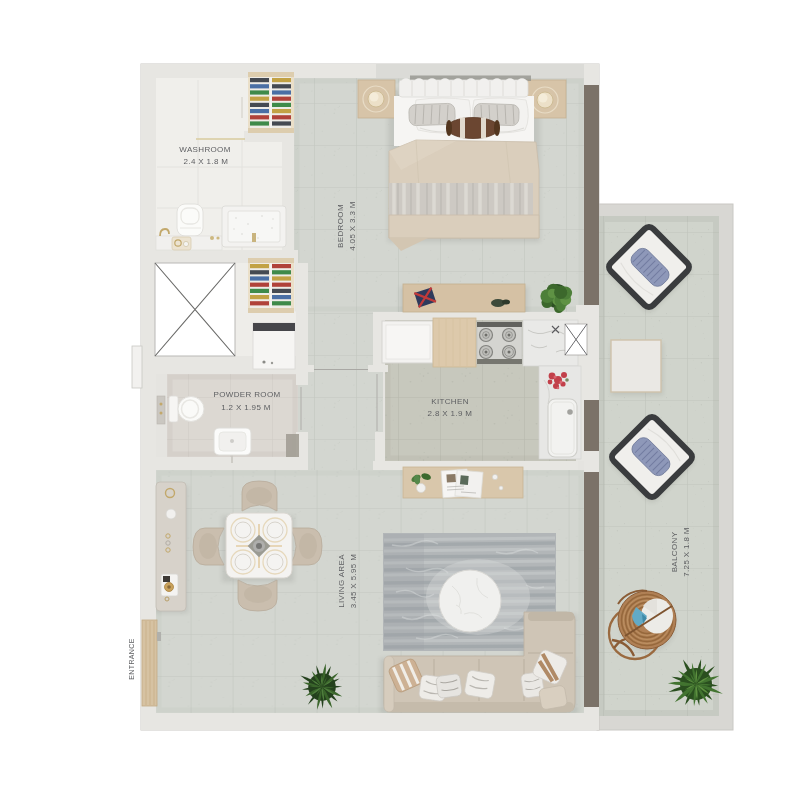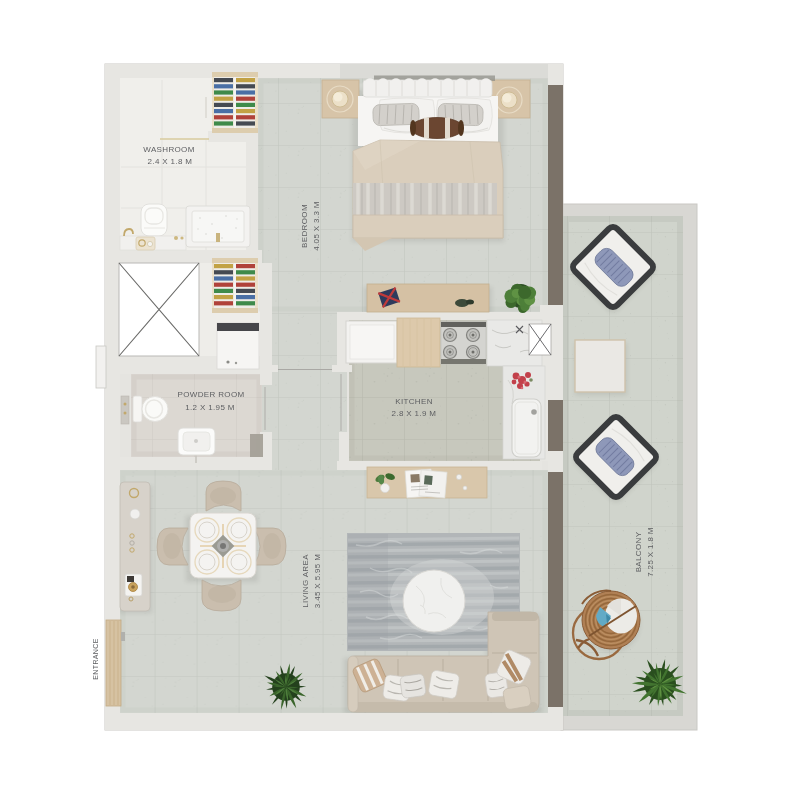--- a/index.html
+++ b/index.html
@@ -1,16 +1,16 @@
 <!DOCTYPE html>
 <html><head>
 <meta charset="utf-8">
 <style>
 html,body{margin:0;padding:0;background:#fff;}
-#page{width:701px;height:800px;position:relative;font-family:"Liberation Sans",sans-serif;}
+#page{width:701px;height:800px;position:relative;font-family:"Liberation Sans",sans-serif;padding-left:36px;}
 </style>
 </head>
 <body>
 <div id="page">
 <svg width="800" height="800" viewBox="0 0 800 800">
 <defs>
 <pattern id="tileA" width="42" height="42" patternUnits="userSpaceOnUse" patternTransform="translate(26,19)">
   <rect width="42" height="42" fill="#d3d6d0"></rect>
   <path d="M0,0H42M0,0V42" stroke="#c3c7c0" stroke-width="1.2" fill="none"></path>
   <circle cx="8.3" cy="28.2" r="0.7" fill="#c8ccc5" opacity="0.55"></circle>

